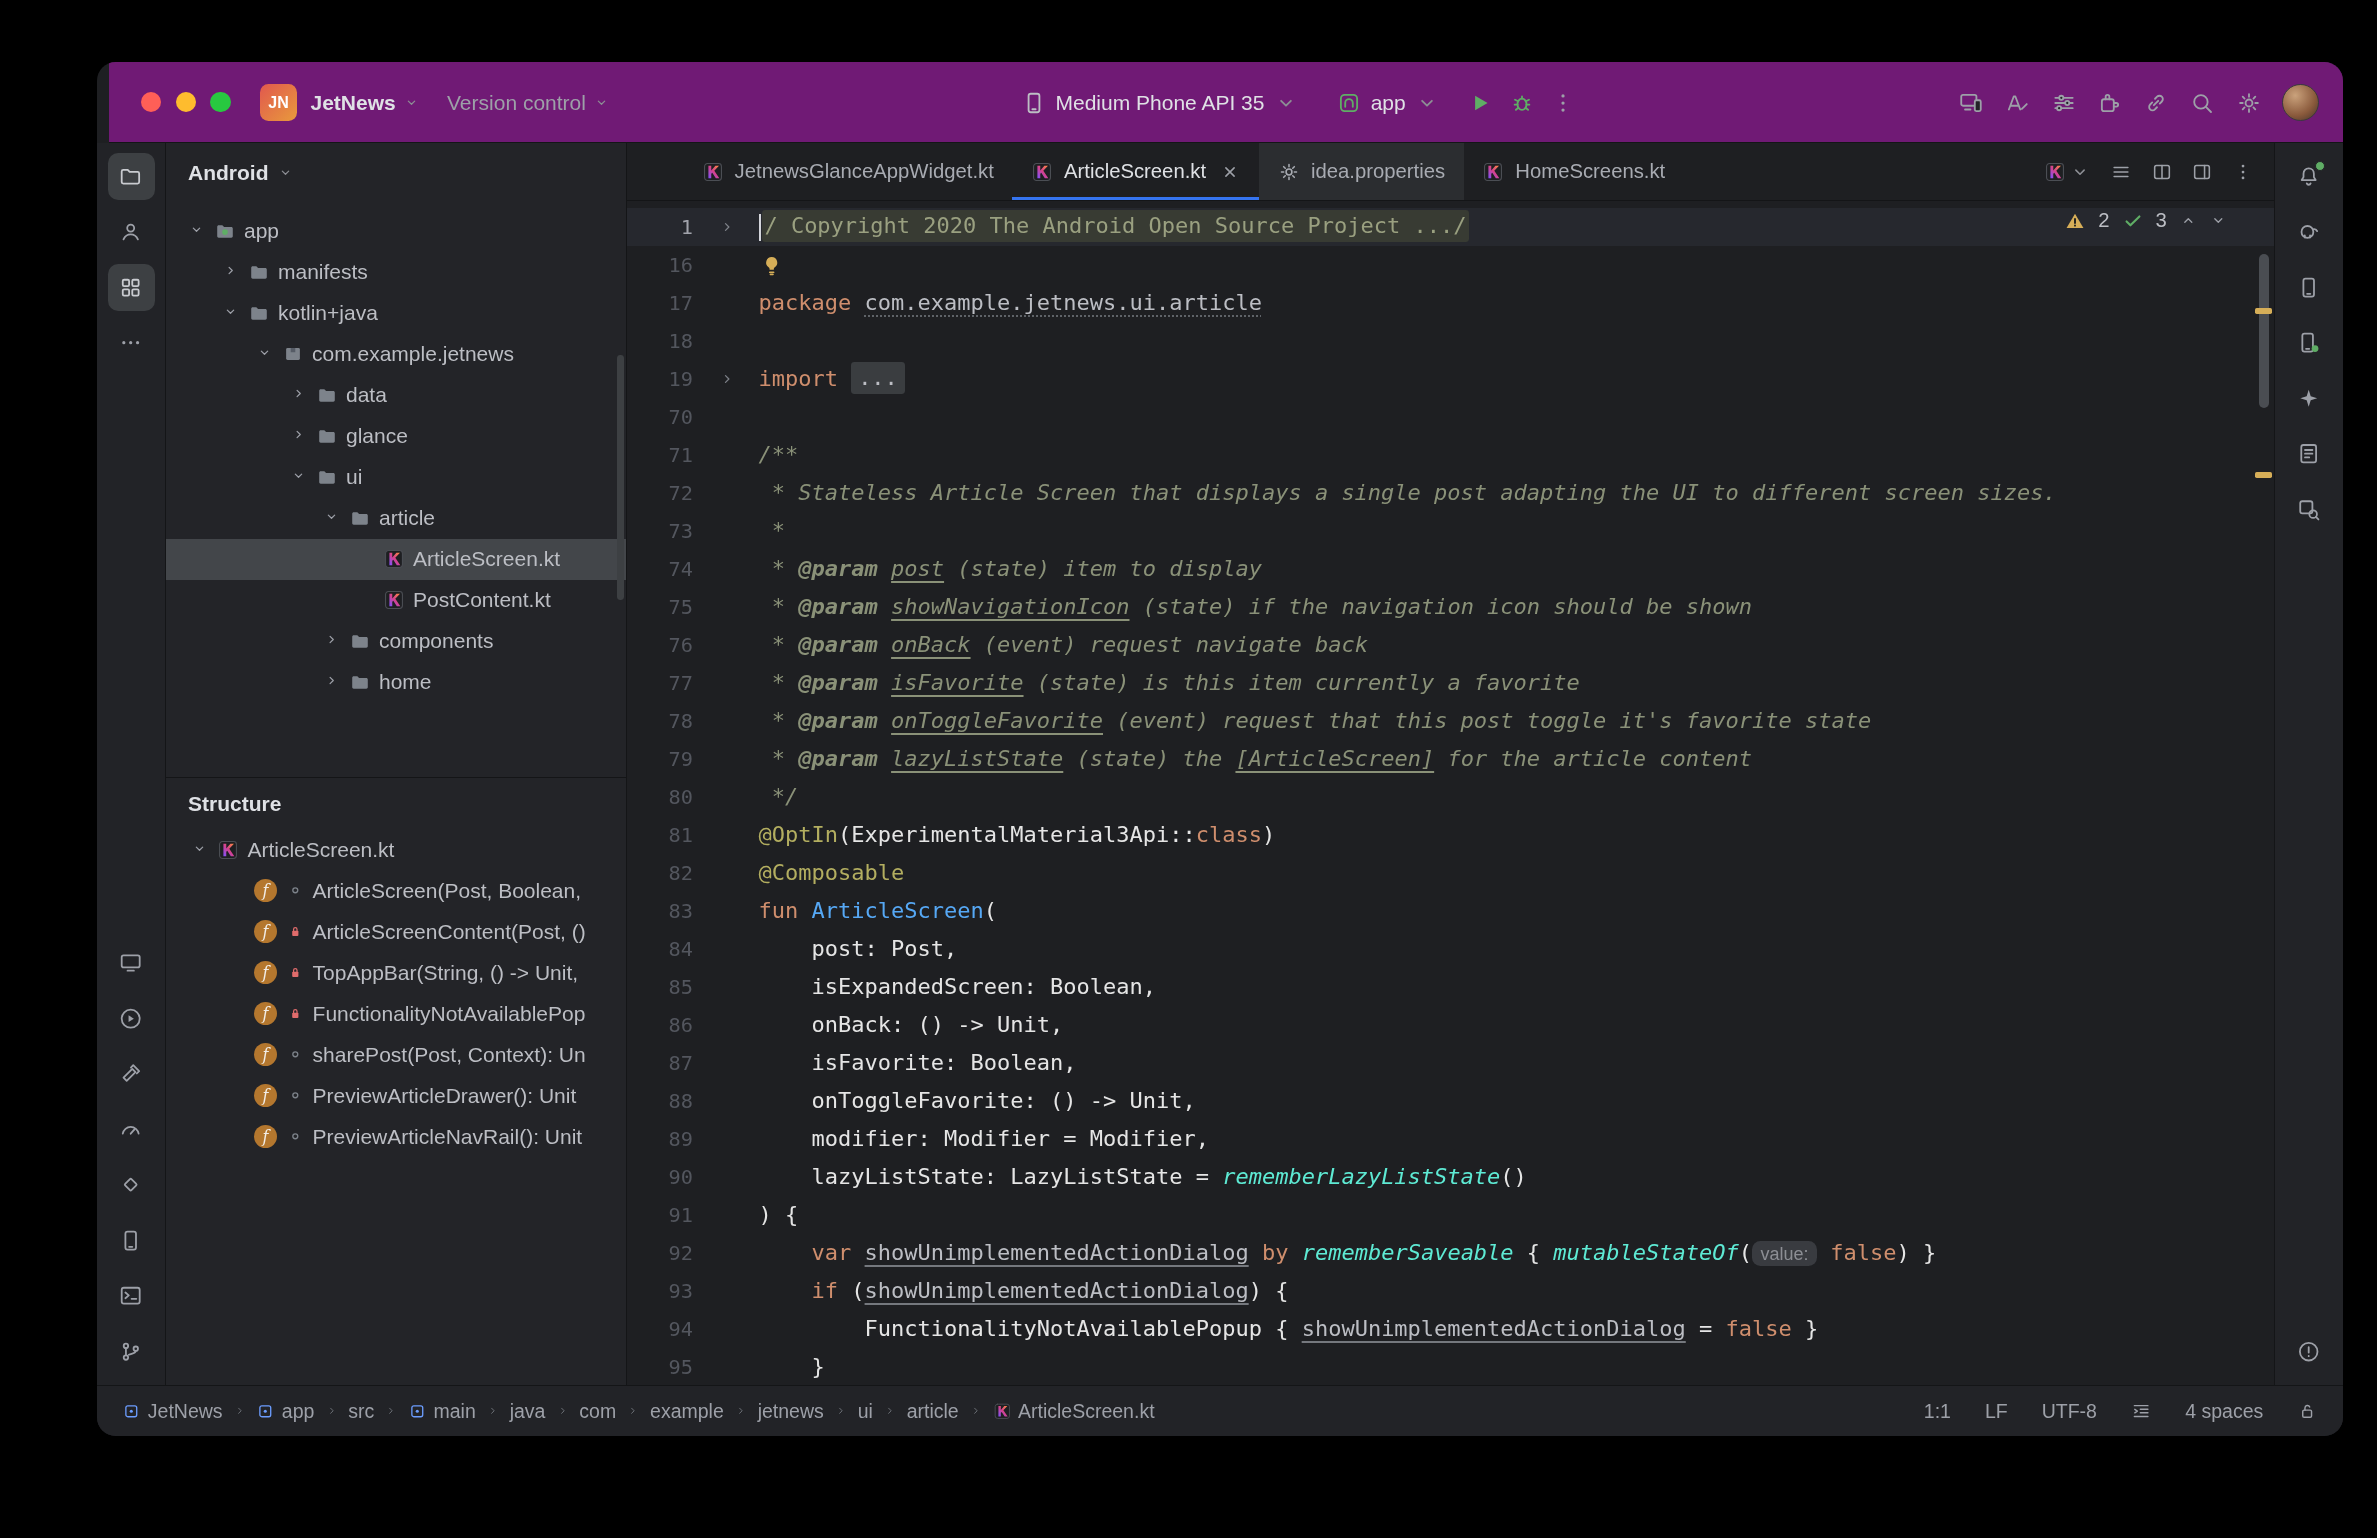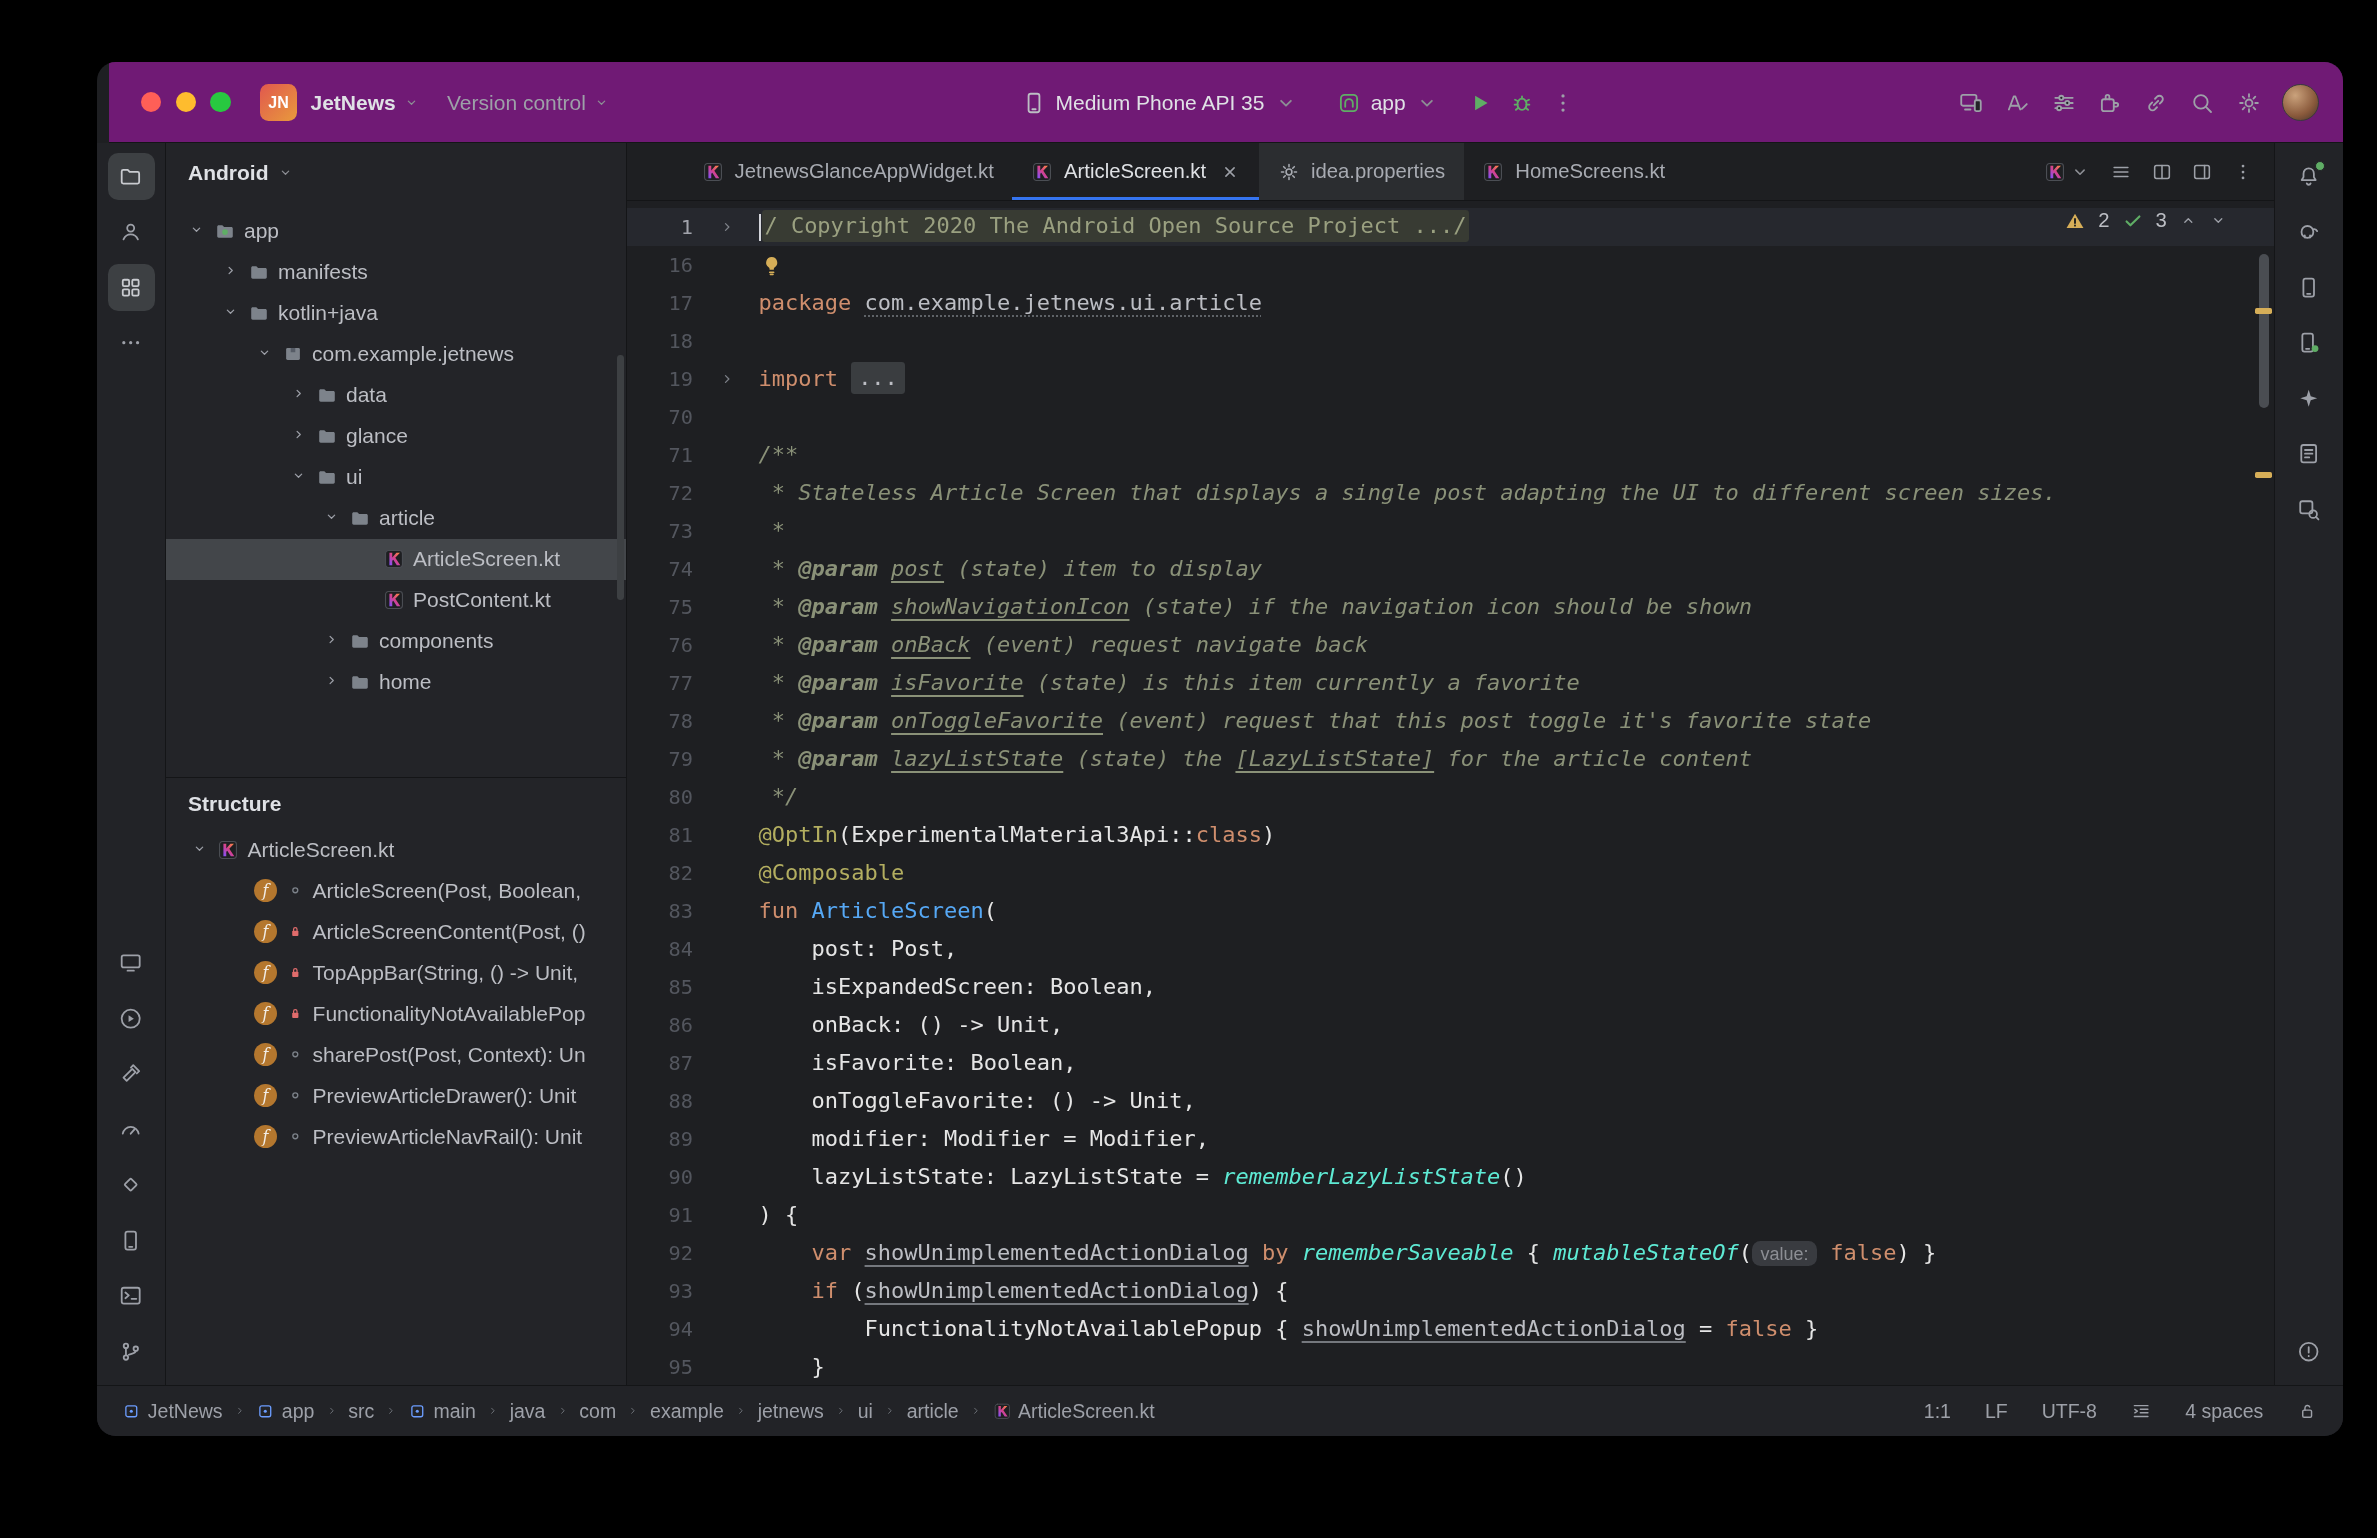--- a/index.html
+++ b/index.html
@@ -751,21 +751,21 @@
           <span class="code-text"><span class="tk-doc"> * </span><span class="tk-doctag">@param</span><span class="tk-doc"> </span><span class="tk-docval">isFavorite</span><span class="tk-doc"> (state) is this item currently a favorite</span></span>
         </div>
         <div class="code-line">
           <span class="gutter-num">78</span>
           <span class="gutter-fold"></span>
           <span class="code-text"><span class="tk-doc"> * </span><span class="tk-doctag">@param</span><span class="tk-doc"> </span><span class="tk-docval">onToggleFavorite</span><span class="tk-doc"> (event) request that this post toggle it's favorite state</span></span>
         </div>
         <div class="code-line">
           <span class="gutter-num">79</span>
           <span class="gutter-fold"></span>
-          <span class="code-text"><span class="tk-doc"> * </span><span class="tk-doctag">@param</span><span class="tk-doc"> </span><span class="tk-docval">lazyListState</span><span class="tk-doc"> (state) the </span><span class="tk-docval">[LazyListState]</span><span class="tk-doc"> for the article content</span></span>
+          <span class="code-text"><span class="tk-doc"> * </span><span class="tk-doctag">@param</span><span class="tk-doc"> </span><span class="tk-docval">lazyListState</span><span class="tk-doc"> (state) the </span><span class="tk-docval">[ArticleScreen]</span><span class="tk-doc"> for the article content</span></span>
         </div>
         <div class="code-line">
           <span class="gutter-num">80</span>
           <span class="gutter-fold"></span>
           <span class="code-text"><span class="tk-doc"> */</span></span>
         </div>
         <div class="code-line">
           <span class="gutter-num">81</span>
           <span class="gutter-fold"></span>
           <span class="code-text"><span class="tk-ann">@OptIn</span><span class="tk-d">(ExperimentalMaterial3Api::</span><span class="tk-k">class</span><span class="tk-d">)</span></span>

